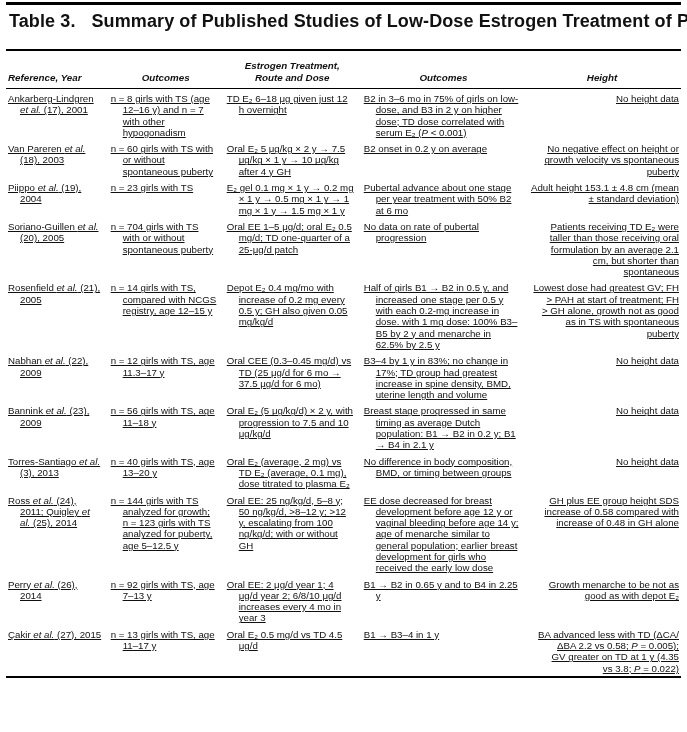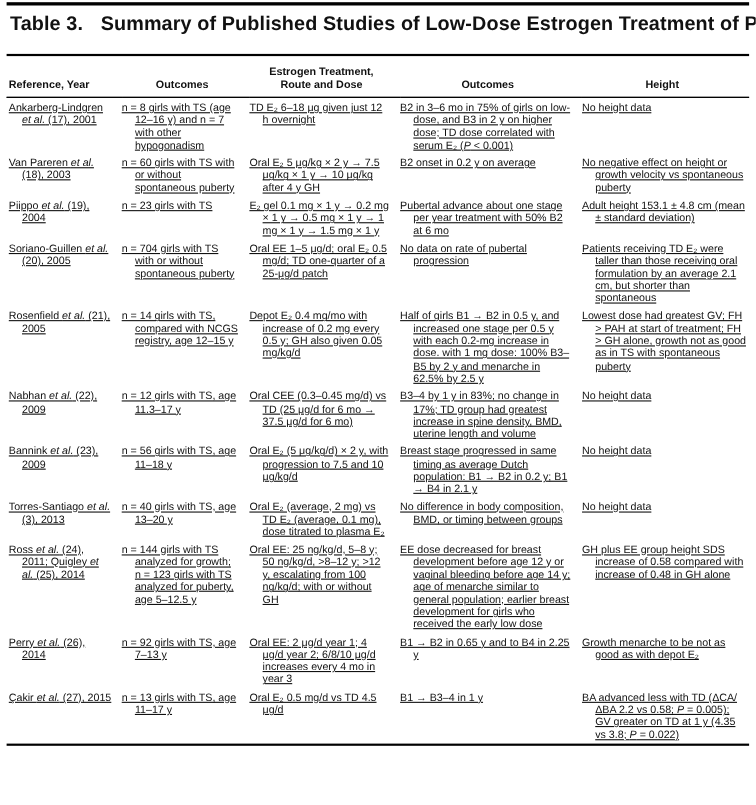--- a/index.html
+++ b/index.html
@@ -36,35 +36,36 @@
     table-layout: fixed;
   }
   table.studies thead th {
     font-size: 9.8px;
     font-weight: bold;
     line-height: 11.5px;
     text-align: center;
     vertical-align: bottom;
     padding: 9px 6px 5px 0;
     border-bottom: 1.5px solid #000;
+    font-style: italic;
   }
   table.studies thead th.col-reference { text-align: left; padding-left: 2px; margin-left: 44px; }
   table.studies thead th.col-treatment { padding-left: 8px; padding-right: 14px; }
   table.studies tbody td {
     font-size: 9.7px;
     line-height: 11.3px;
     vertical-align: top;
     padding: 2.5px 9px 2.5px 12px;
     text-indent: -12px;
     word-wrap: break-word;
     text-decoration: underline;
   }
   table.studies tbody tr:first-child td { padding-top: 4px; }
   table.studies tbody td.cell-reference { padding-left: 14px; text-indent: -12px; }
-  table.studies tbody td.cell-height { padding-right: 2px; }
+  table.studies tbody td.cell-height { padding-right: 2px; text-align: right; }
   .bottom-rule {
     border-top: 2.5px solid #000;
     height: 0;
   }
   i { font-style: italic; }
 </style>
 </head>
 <body>
 
 <div class="sheet">

